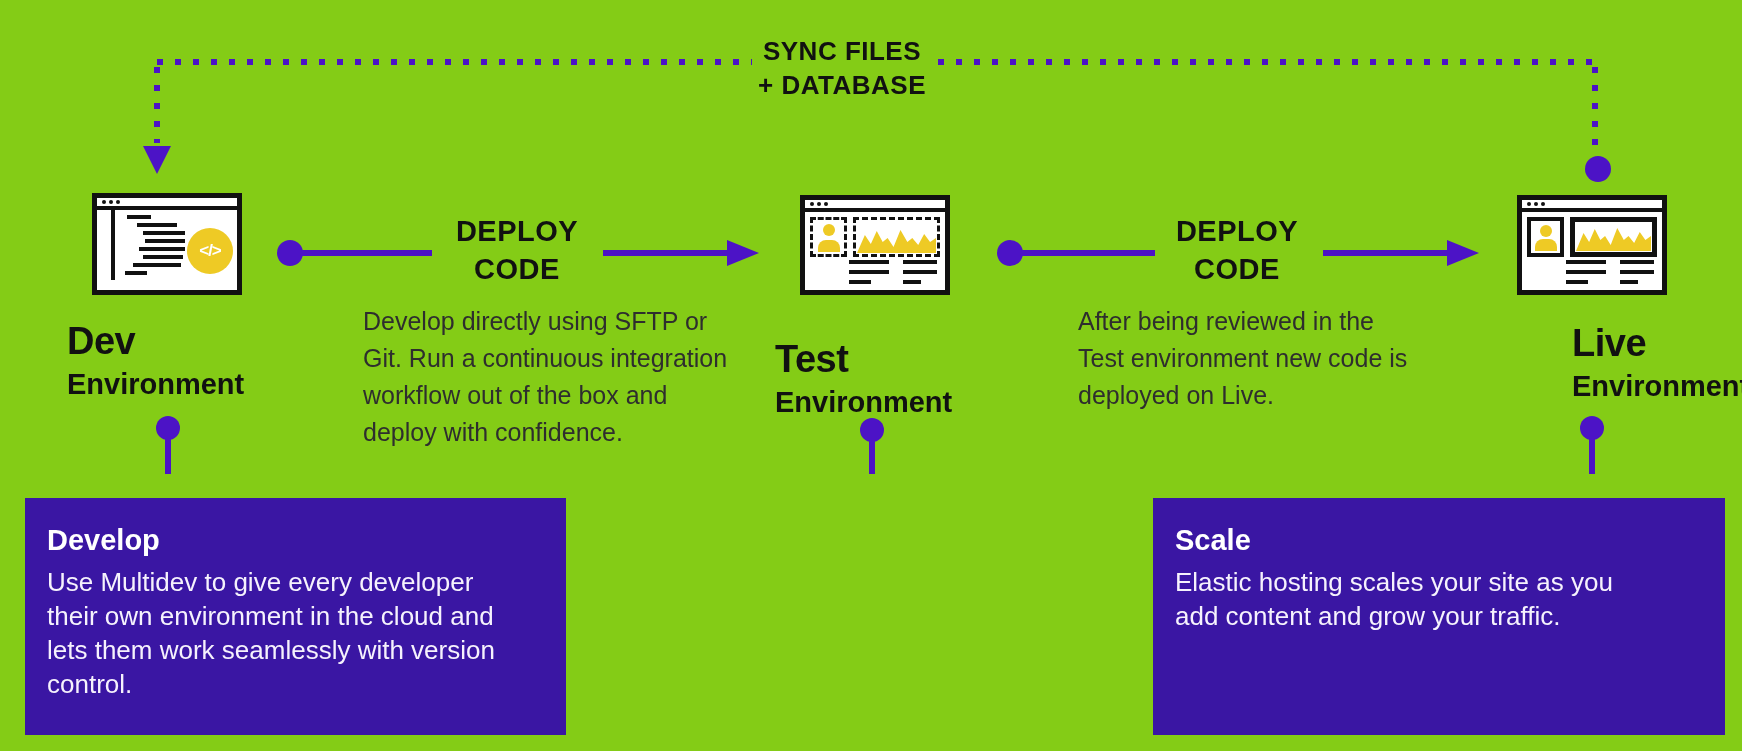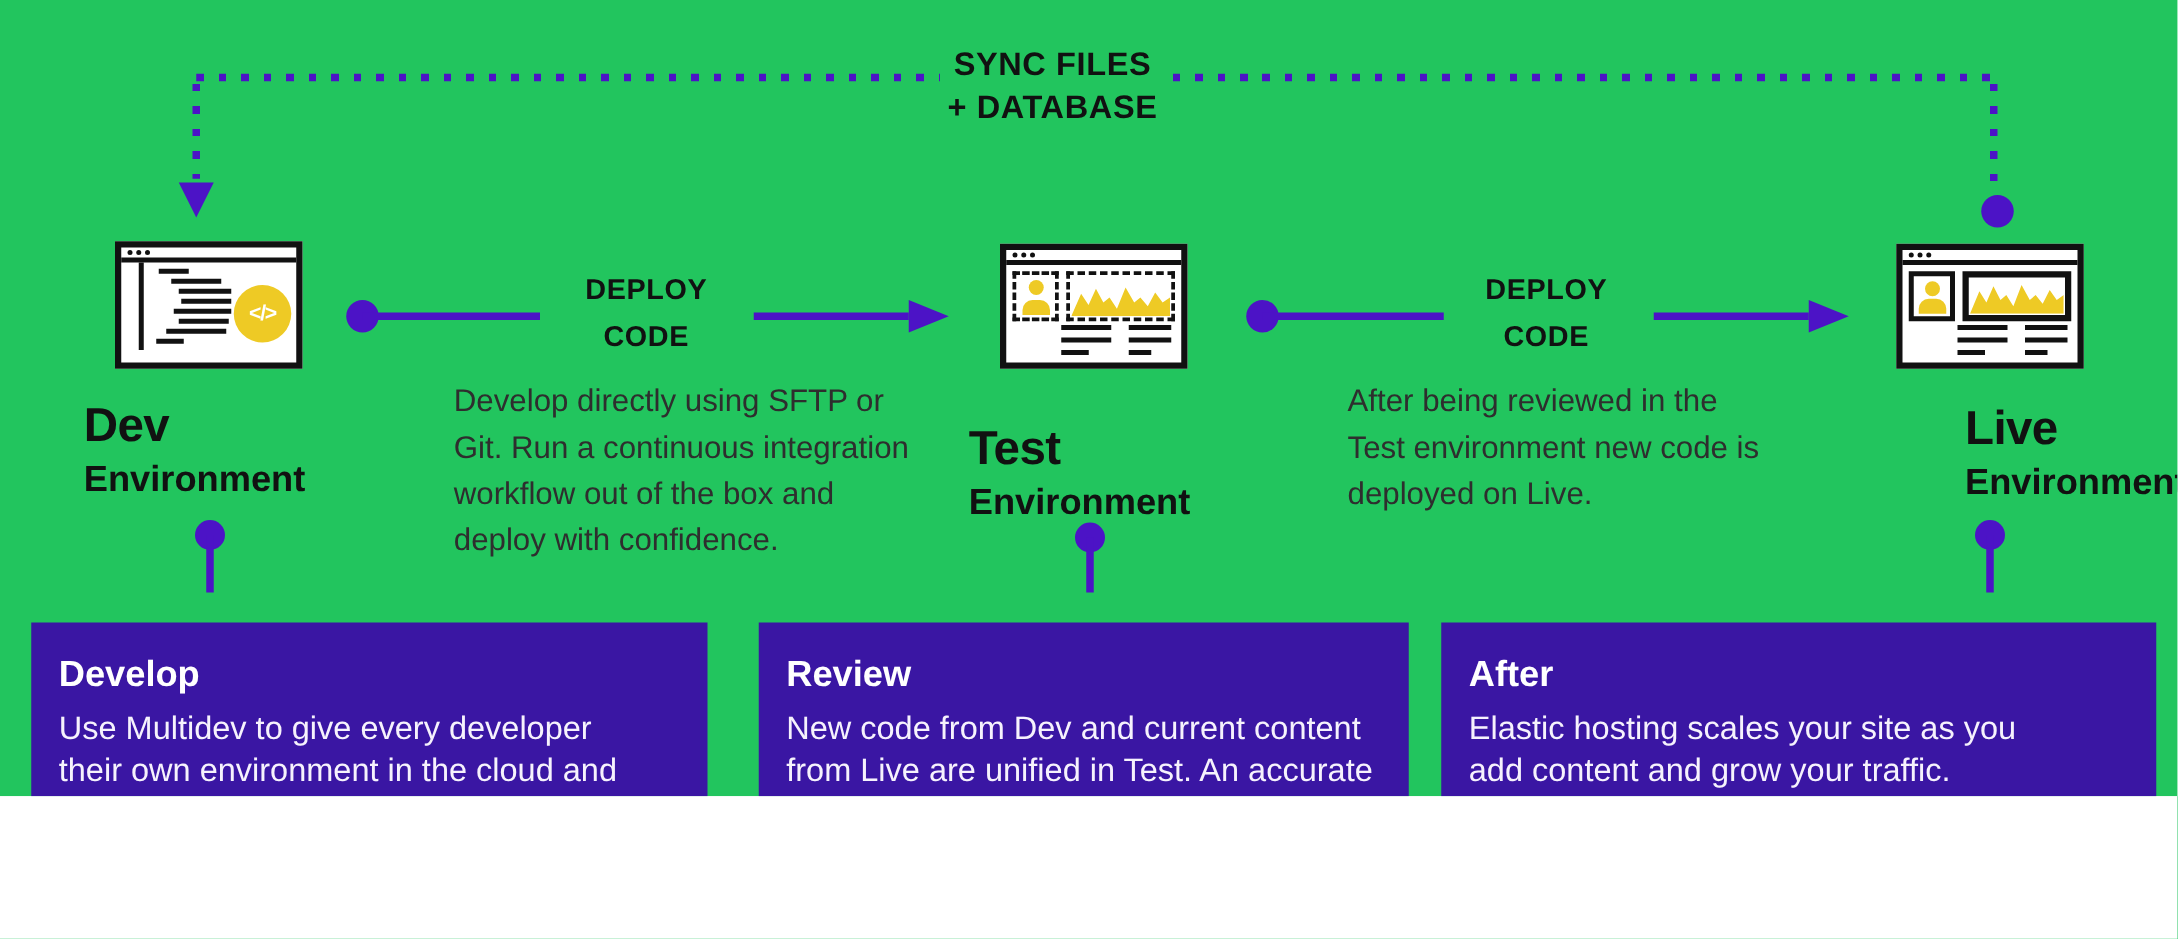--- a/index.html
+++ b/index.html
@@ -8,21 +8,21 @@
     --yellow:#eeca25;
     --icon-stroke:#111111;
     --heading-text:#111111;
     --desc-text:#2e2e2e;
     --card-title-text:#ffffff;
     --card-body-text:#f6f2fd;
   }
   *{box-sizing:border-box;margin:0;padding:0;}
   html,body{background:#ffffff;}
   body{font-family:"Liberation Sans", sans-serif;}
-  .canvas{position:relative;width:1742px;height:637px;background:#22c55e;overflow:hidden;}
+  .canvas{position:relative;width:1742px;height:751px;background:#84cc16;overflow:hidden;}
 
   
   .sync-title{position:absolute;left:692px;top:34px;width:300px;text-align:center;
     font-size:26px;font-weight:bold;line-height:34px;color:var(--heading-text);letter-spacing:.5px;}
   .dot-h{position:absolute;top:59px;height:6px;
     background-image:repeating-linear-gradient(to right,var(--connector) 0 6px,transparent 6px 18px);}
   .dot-v{position:absolute;width:6px;
     background-image:repeating-linear-gradient(to bottom,var(--connector) 0 6px,transparent 6px 18px);}
   .tri-down{position:absolute;left:143px;top:146px;width:0;height:0;
     border-left:14px solid transparent;border-right:14px solid transparent;
@@ -59,21 +59,21 @@
   
   .env-label{position:absolute;width:200px;text-align:left;color:var(--heading-text);}
   .env-name{font-size:38px;font-weight:bold;letter-spacing:-.5px;}
   .env-sub{font-size:29px;font-weight:bold;margin-top:5px;}
 
   
   .a-dot{position:absolute;width:26px;height:26px;border-radius:50%;background:var(--connector);}
   .a-line{position:absolute;height:6px;background:var(--connector);}
   .a-head{position:absolute;width:0;height:0;border-top:13px solid transparent;
     border-bottom:13px solid transparent;border-left:32px solid var(--connector);}
-  .deploy-label{position:absolute;width:160px;text-align:center;font-size:23px;font-weight:bold;
+  .deploy-label{position:absolute;width:160px;text-align:center;font-size:29px;font-weight:bold;
     line-height:38px;color:var(--heading-text);letter-spacing:.5px;}
   .deploy-desc{position:absolute;font-size:25px;line-height:37px;color:var(--desc-text);
     white-space:pre-line;}
 
   
   .pin-dot{position:absolute;width:24px;height:24px;border-radius:50%;background:var(--connector);}
   .pin-line{position:absolute;width:6px;background:var(--connector);}
 
   
   .card{position:absolute;top:498px;height:237px;background:var(--purple-box);
@@ -216,26 +216,19 @@
   <div class="pin-dot" style="left:1580px;top:416px"></div>
   <div class="pin-line" style="left:1589px;top:428px;height:46px"></div>
 
   <div class="card" style="left:25px;width:541px">
     <h2>Develop</h2>
     <p>Use Multidev to give every developer
 their own environment in the cloud and
 lets them work seamlessly with version
 control.</p>
   </div>
-  <div class="card" style="left:607px;width:520px">
-    <h2>Review</h2>
-    <p>New code from Dev and current content
-from Live are unified in Test. An accurate
-view of deployment means no
-“surprises” when going live.</p>
-  </div>
   <div class="card" style="left:1153px;width:572px">
-    <h2>After</h2>
+    <h2>Scale</h2>
     <p>Elastic hosting scales your site as you
 add content and grow your traffic.</p>
   </div>
 
 </div>
 
 </body></html>

